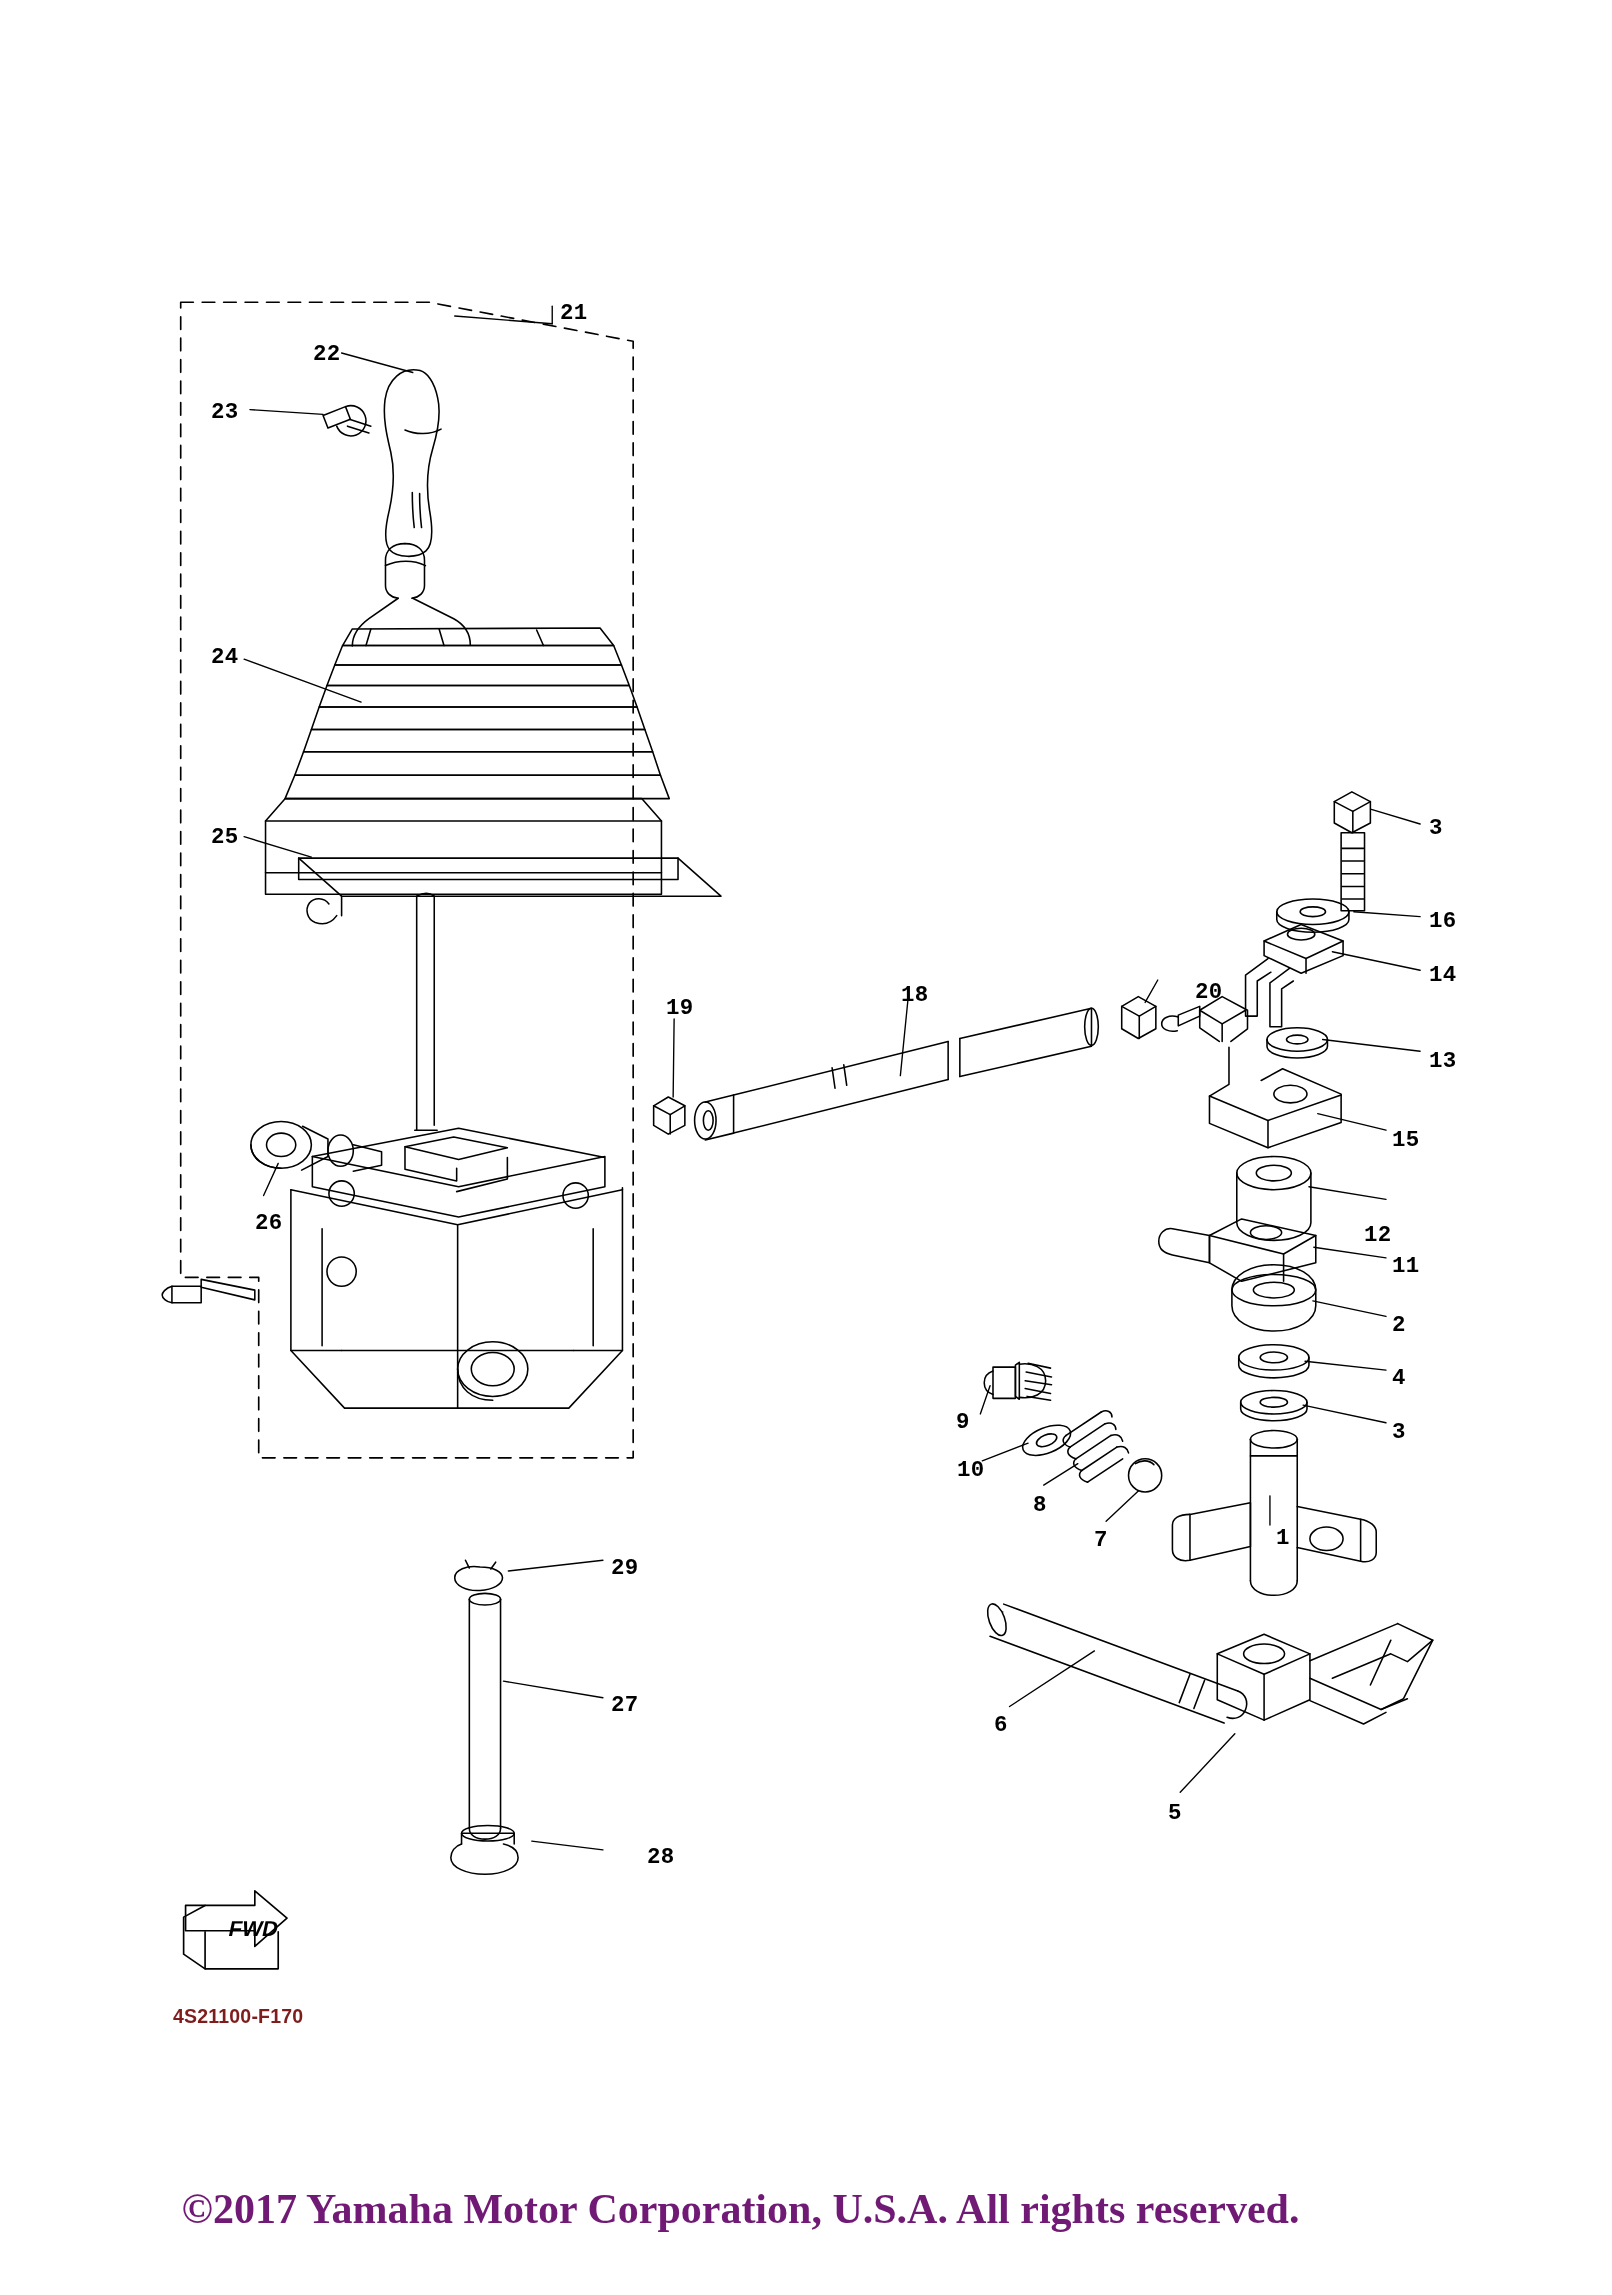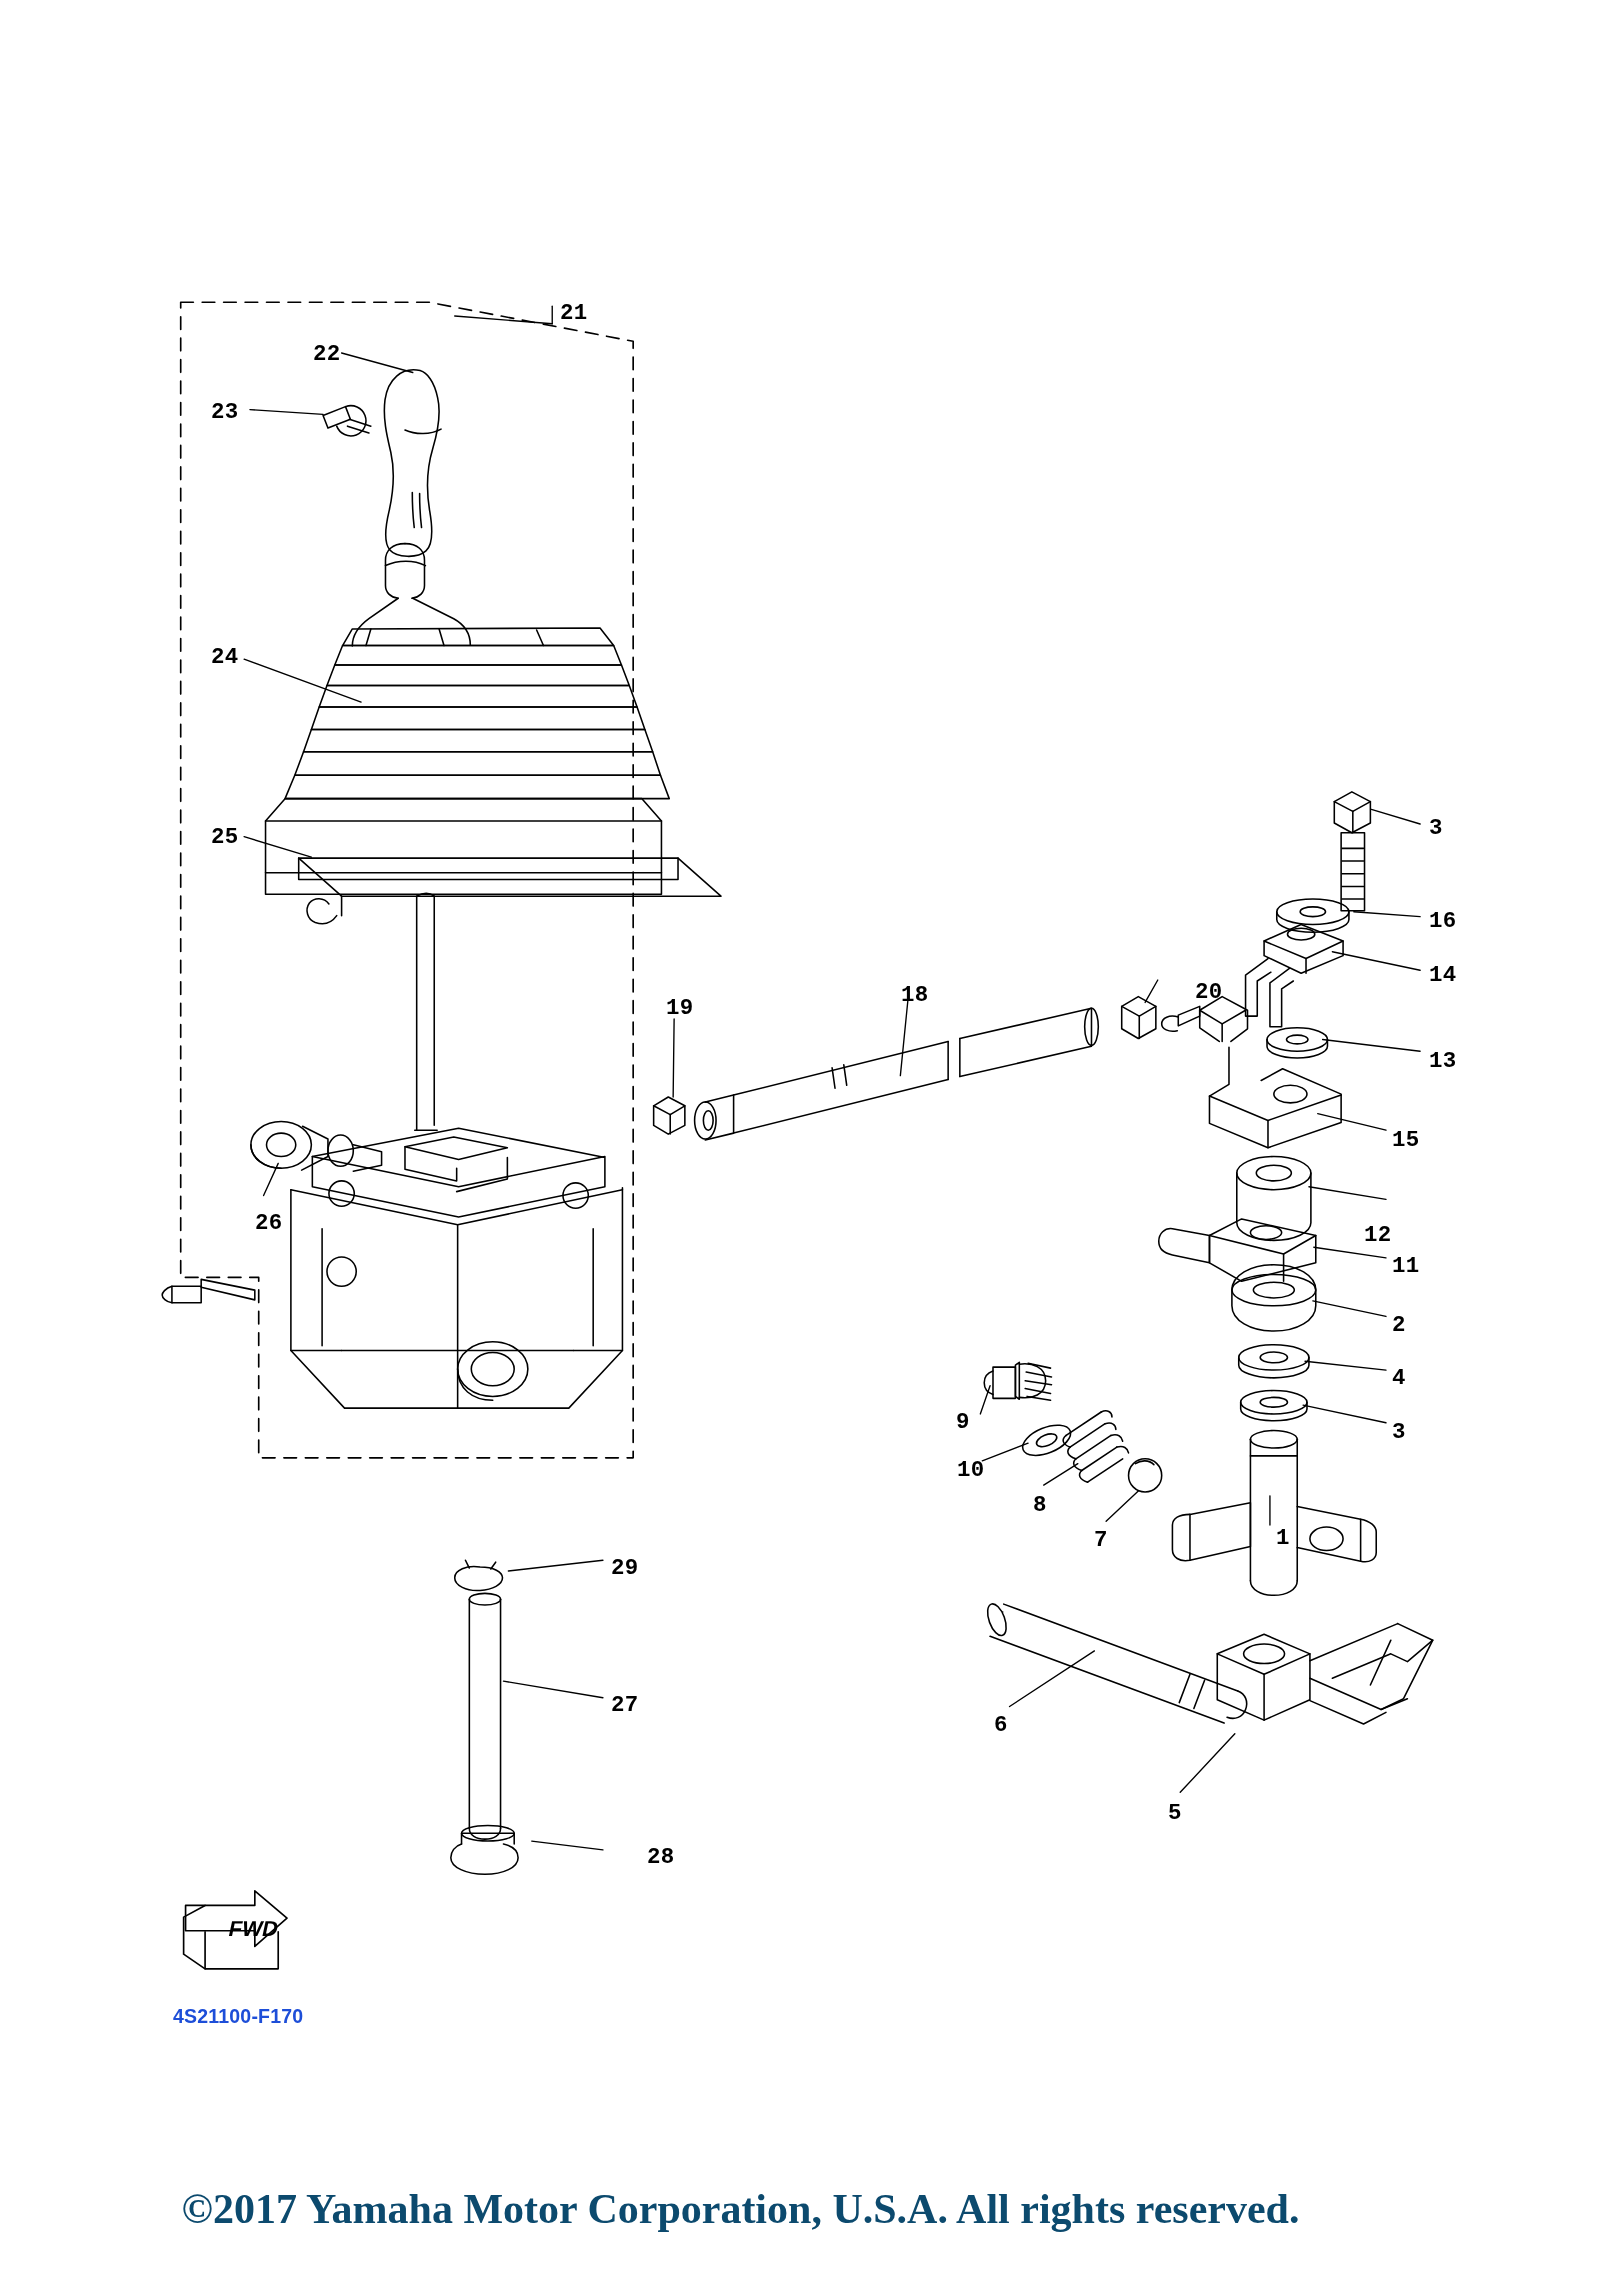--- a/index.html
+++ b/index.html
@@ -29,21 +29,21 @@
     white-space: nowrap;
     letter-spacing: 0.2px;
   }
   #part-code {
     position: absolute;
     left: 173px;
     top: 2005px;
     font-family: "Liberation Sans", sans-serif;
     font-size: 19.5px;
     font-weight: 600;
-    color: #1d4ed8;
+    color: #7f1d1d;
     letter-spacing: 0.2px;
   }
   #fwd-label {
     position: absolute;
     left: 229px;
     top: 1917px;
     font-family: "Liberation Sans", sans-serif;
     font-size: 21.5px;
     font-weight: 700;
     color: #000;
@@ -51,21 +51,21 @@
   }
   #copyright {
     position: absolute;
     left: 0;
     top: 2185px;
     width: 1481px;
     text-align: center;
     font-family: "Liberation Serif", serif;
     font-size: 42px;
     font-weight: 700;
-    color: #0c4a6e;
+    color: #701a75;
   }
   svg.art {
     position: absolute;
     left: 0; top: 0;
     width: 1613px;
     height: 2295px;
     pointer-events: none;
   }
 </style>
 </head>

